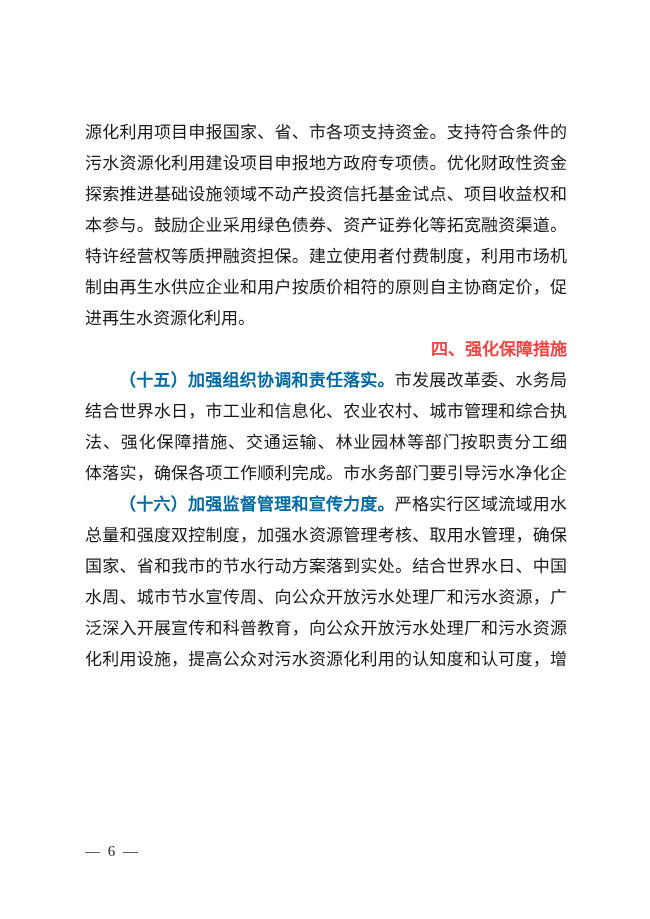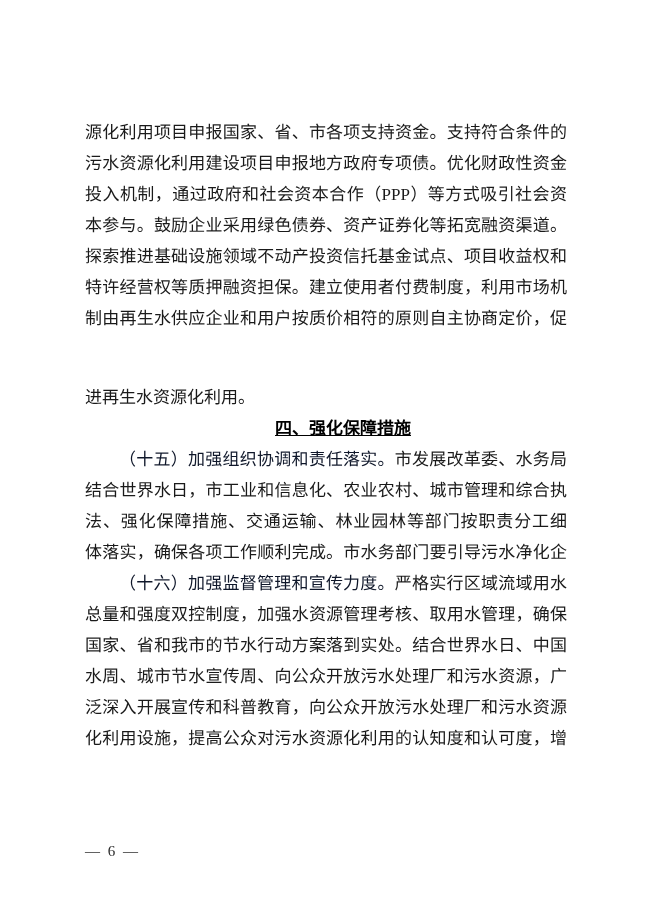--- a/index.html
+++ b/index.html
@@ -28,36 +28,34 @@
     font-size: 17px;
     letter-spacing: 0;
     overflow: hidden;
   }
   .full {
     text-align: justify;
     text-align-last: justify;
   }
   .short {
     text-align: left;
-    margin-top: 48px;
   }
   .indent {
     padding-left: 34px;
   }
   .heading {
     font-family: "Liberation Sans", "DejaVu Sans", sans-serif;
     font-weight: 700;
-    text-align: center;
-    color: #000000;
-    text-decoration: underline;
+    text-align: right;
+    color: #ef4444;
   }
   .lead-bold {
     font-family: "Liberation Sans", "DejaVu Sans", sans-serif;
-    font-weight: 400;
-    color: #0f172a;
+    font-weight: 700;
+    color: #0369a1;
   }
   .footer {
     position: absolute;
     left: 85px;
     top: 842px;
     font-size: 15px;
     line-height: 18px;
     color: #2a2a2a;
     letter-spacing: 2px;
     font-family: "Liberation Serif", "DejaVu Serif", serif;
@@ -65,23 +63,22 @@
 </style>
 </head>
 <body>
 
 <div class="page">
 
   <div class="text-block">
 
     <div class="ln full">源化利用项目申报国家、省、市各项支持资金。支持符合条件的</div>
     <div class="ln full">污水资源化利用建设项目申报地方政府专项债。优化财政性资金</div>
-    <div class="ln full">投入机制，通过政府和社会资本合作（PPP）等方式吸引社会资</div>
+    <div class="ln full">探索推进基础设施领域不动产投资信托基金试点、项目收益权和</div>
     <div class="ln full">本参与。鼓励企业采用绿色债券、资产证券化等拓宽融资渠道。</div>
-    <div class="ln full">探索推进基础设施领域不动产投资信托基金试点、项目收益权和</div>
     <div class="ln full">特许经营权等质押融资担保。建立使用者付费制度，利用市场机</div>
     <div class="ln full">制由再生水供应企业和用户按质价相符的原则自主协商定价，促</div>
     <div class="ln short">进再生水资源化利用。</div>
 
     <div class="ln heading indent">四、强化保障措施</div>
 
     <div class="ln full indent"><span class="lead-bold">（十五）加强组织协调和责任落实。</span><span>市发展改革委、水务局</span></div>
     <div class="ln full">结合世界水日，市工业和信息化、农业农村、城市管理和综合执</div>
     <div class="ln full">法、强化保障措施、交通运输、林业园林等部门按职责分工细</div>
     <div class="ln full">体落实，确保各项工作顺利完成。市水务部门要引导污水净化企</div>

